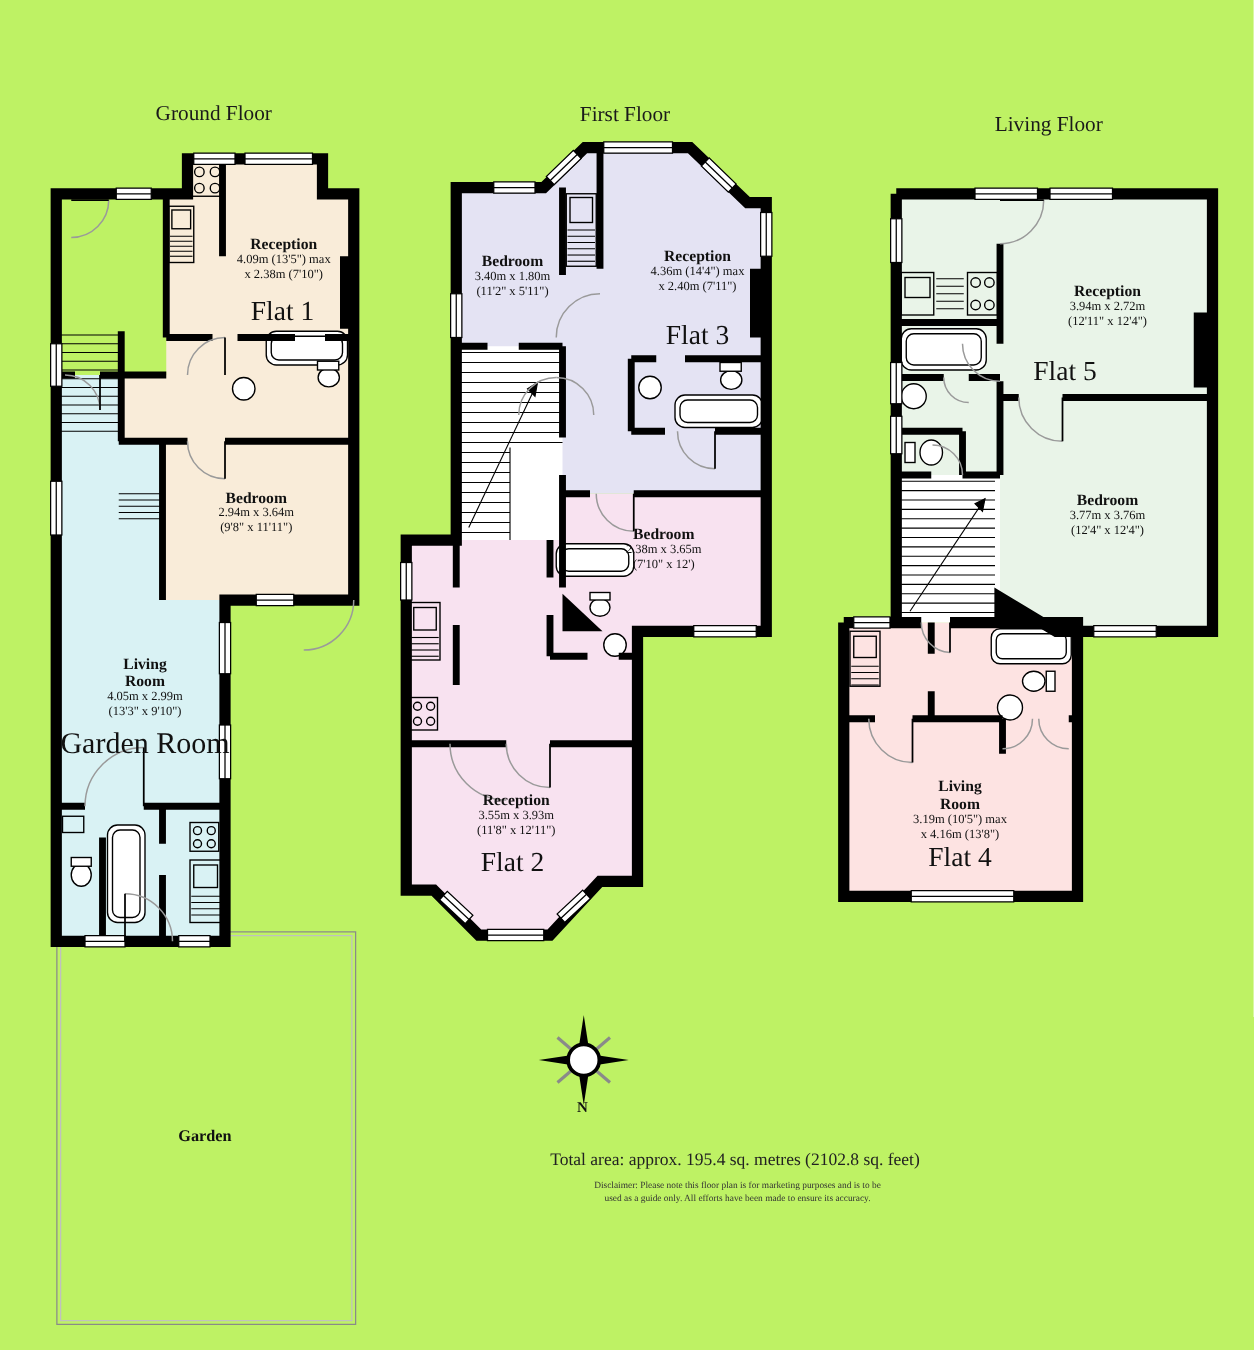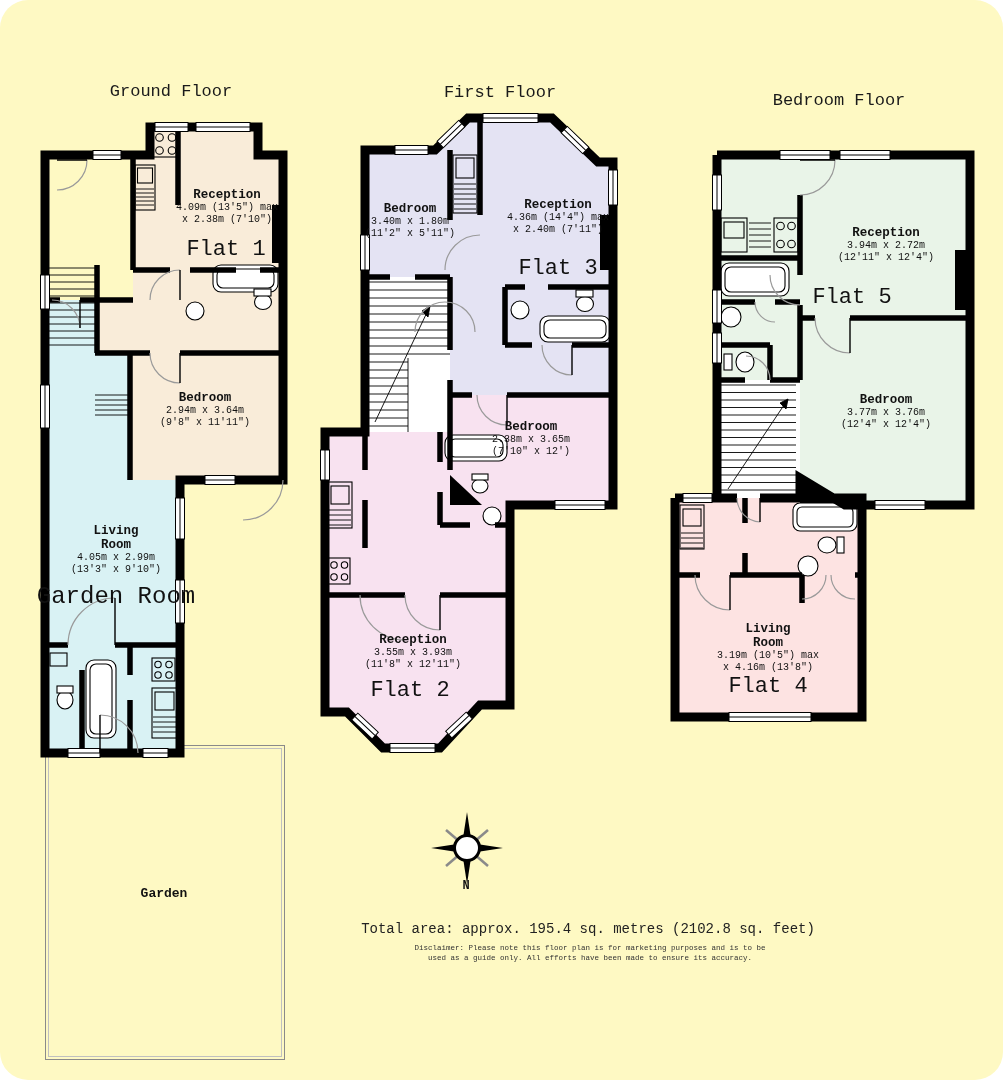--- a/index.html
+++ b/index.html
@@ -1,25 +1,25 @@
 <!DOCTYPE html>
 <html><head>
 <meta charset="utf-8">
 <style>
   html,body{margin:0;padding:0;background:#fff;}
-  #stage{position:relative;width:1003px;height:1080px;background:#fef9c3;overflow:hidden;
-         font-family:Liberation Mono, monospace;color:#111;border-radius:28px;}
+  #stage{position:relative;width:1003px;height:1080px;background:#bef264;overflow:hidden;
+         font-family:Liberation Serif, serif;color:#111;}
   .floor-title{position:absolute;transform:translate(-50%,-50%);font-size:17px;color:#1a1a1a;white-space:nowrap;}
   .rlabel{position:absolute;transform:translate(-50%,-50%);text-align:center;color:#111;z-index:6;}
   .rname{font-size:12.5px;font-weight:bold;line-height:1.12;}
   .wrap2{width:58px;margin:0 auto;}
   .rdim{font-size:10px;line-height:1.2;}
   .flat-label{position:absolute;transform:translate(-50%,-50%);font-size:22px;color:#111;white-space:nowrap;z-index:6;}
   .gf{font-size:24px;}
-  .garden-label{position:absolute;transform:translate(-50%,-50%);font-size:13px;font-weight:bold;z-index:6;}
+  .garden-label{position:absolute;transform:translate(-50%,-50%);font-size:13px;font-weight:bold;z-index:6;margin-top:16px;}
   svg.fp{position:absolute;z-index:2;}
   .wallo{fill:none;stroke:#000;stroke-width:9;stroke-linejoin:miter;}
   .walli{fill:none;stroke:#000;stroke-width:5.5;}
   .fix{fill:#fff;stroke:#000;stroke-width:1.1;}
   .fixn{fill:none;stroke:#000;stroke-width:1.1;}
   .thin{stroke:#000;stroke-width:0.9;}
   .arc{fill:none;stroke:#9a9a9a;stroke-width:1.2;}
   .leaf{stroke:#000;stroke-width:1.4;}
   .win{fill:#fff;stroke:#000;stroke-width:1;}
   .winl{stroke:#000;stroke-width:1;}
@@ -29,21 +29,21 @@
   .footer-disc{position:absolute;transform:translate(-50%,-50%);font-size:7.5px;color:#333;white-space:nowrap;}
   .nlabel{position:absolute;transform:translate(-50%,-50%);font-size:12px;font-weight:bold;}
 </style>
 </head>
 <body>
 
 <div id="stage">
 
   <div class="floor-title" style="left:171px;top:91px">Ground Floor</div>
   <div class="floor-title" style="left:500px;top:92px">First Floor</div>
-  <div class="floor-title" style="left:839px;top:100px">Bedroom Floor</div>
+  <div class="floor-title" style="left:839px;top:100px">Living Floor</div>
 
   <div id="garden">
       <div class="inner"></div>
     </div>
 
   <svg class="fp" style="left:40px;top:115px" width="250" height="650" viewBox="0 0 250 650">
     <g>
       <path d="M93,40H110V12H218V40H243V365H90V238H55V185H93Z" fill="#f9ecd9"></path>
       <path d="M5,185H55V238H90V365H140V638H5Z" fill="#d9f2f4"></path>
     </g>

